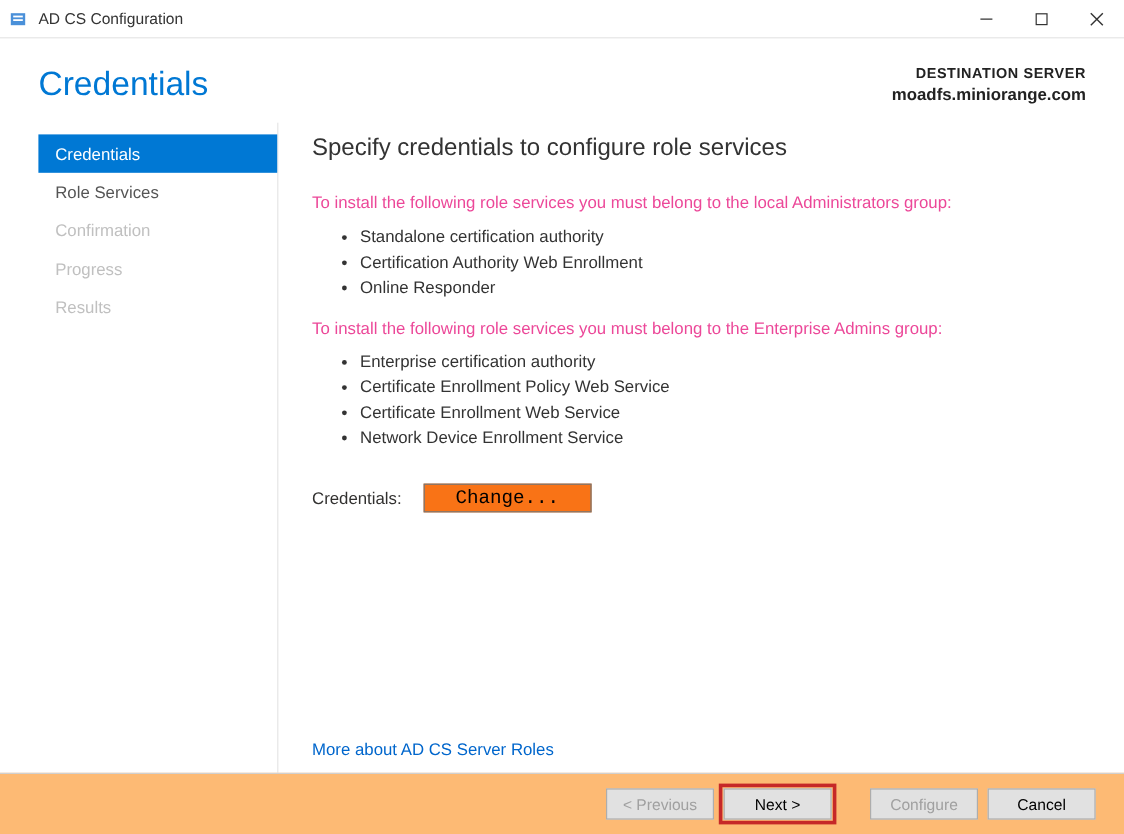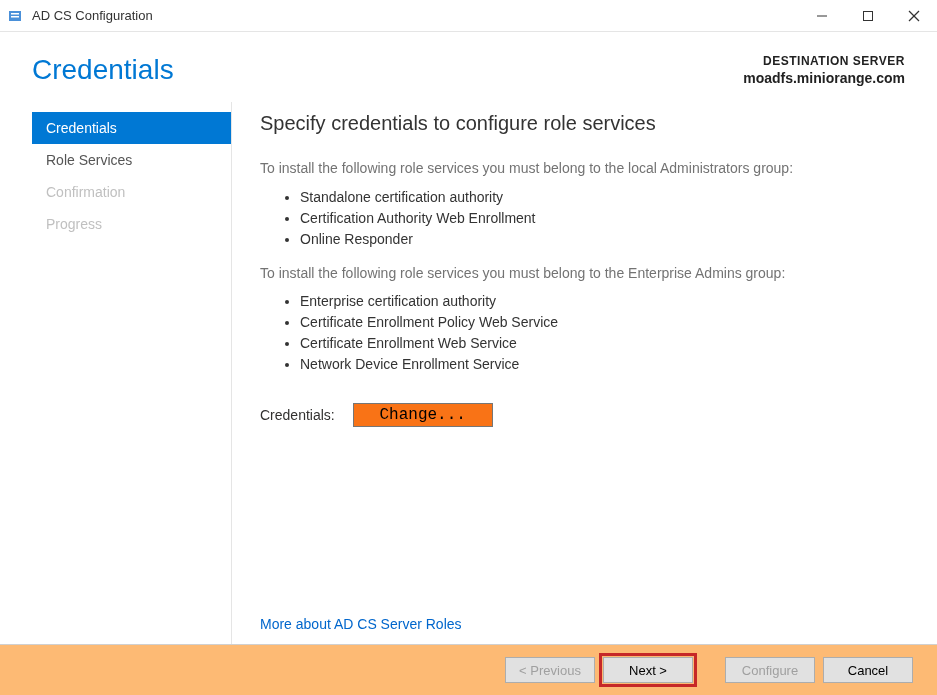--- a/index.html
+++ b/index.html
@@ -99,21 +99,21 @@
     overflow: hidden;
   }
   .main h2 {
     font-size: 20px;
     font-weight: 400;
     color: #333;
     margin: 0 0 24px 0;
   }
   .para {
     font-size: 14px;
-    color: #737373;
+    color: #ec4899;
     margin: 0 0 6px 0;
     line-height: 1.4;
   }
   ul.bullets {
     margin: 2px 0 14px 40px;
     padding: 0;
     font-size: 14px;
     color: #333;
     line-height: 1.5;
   }
@@ -214,20 +214,21 @@
     <div class="dest-value">moadfs.miniorange.com</div>
   </div>
 </div>
 
 <div class="body-area">
   <div class="sidebar">
     <div class="side-item active">Credentials</div>
     <div class="side-item">Role Services</div>
     <div class="side-item disabled">Confirmation</div>
     <div class="side-item disabled">Progress</div>
+    <div class="side-item disabled">Results</div>
   </div>
 
   <div class="main">
     <h2>Specify credentials to configure role services</h2>
 
     <p class="para">To install the following role services you must belong to the local Administrators group:</p>
     <ul class="bullets">
       <li>Standalone certification authority</li>
       <li>Certification Authority Web Enrollment</li>
       <li>Online Responder</li>

